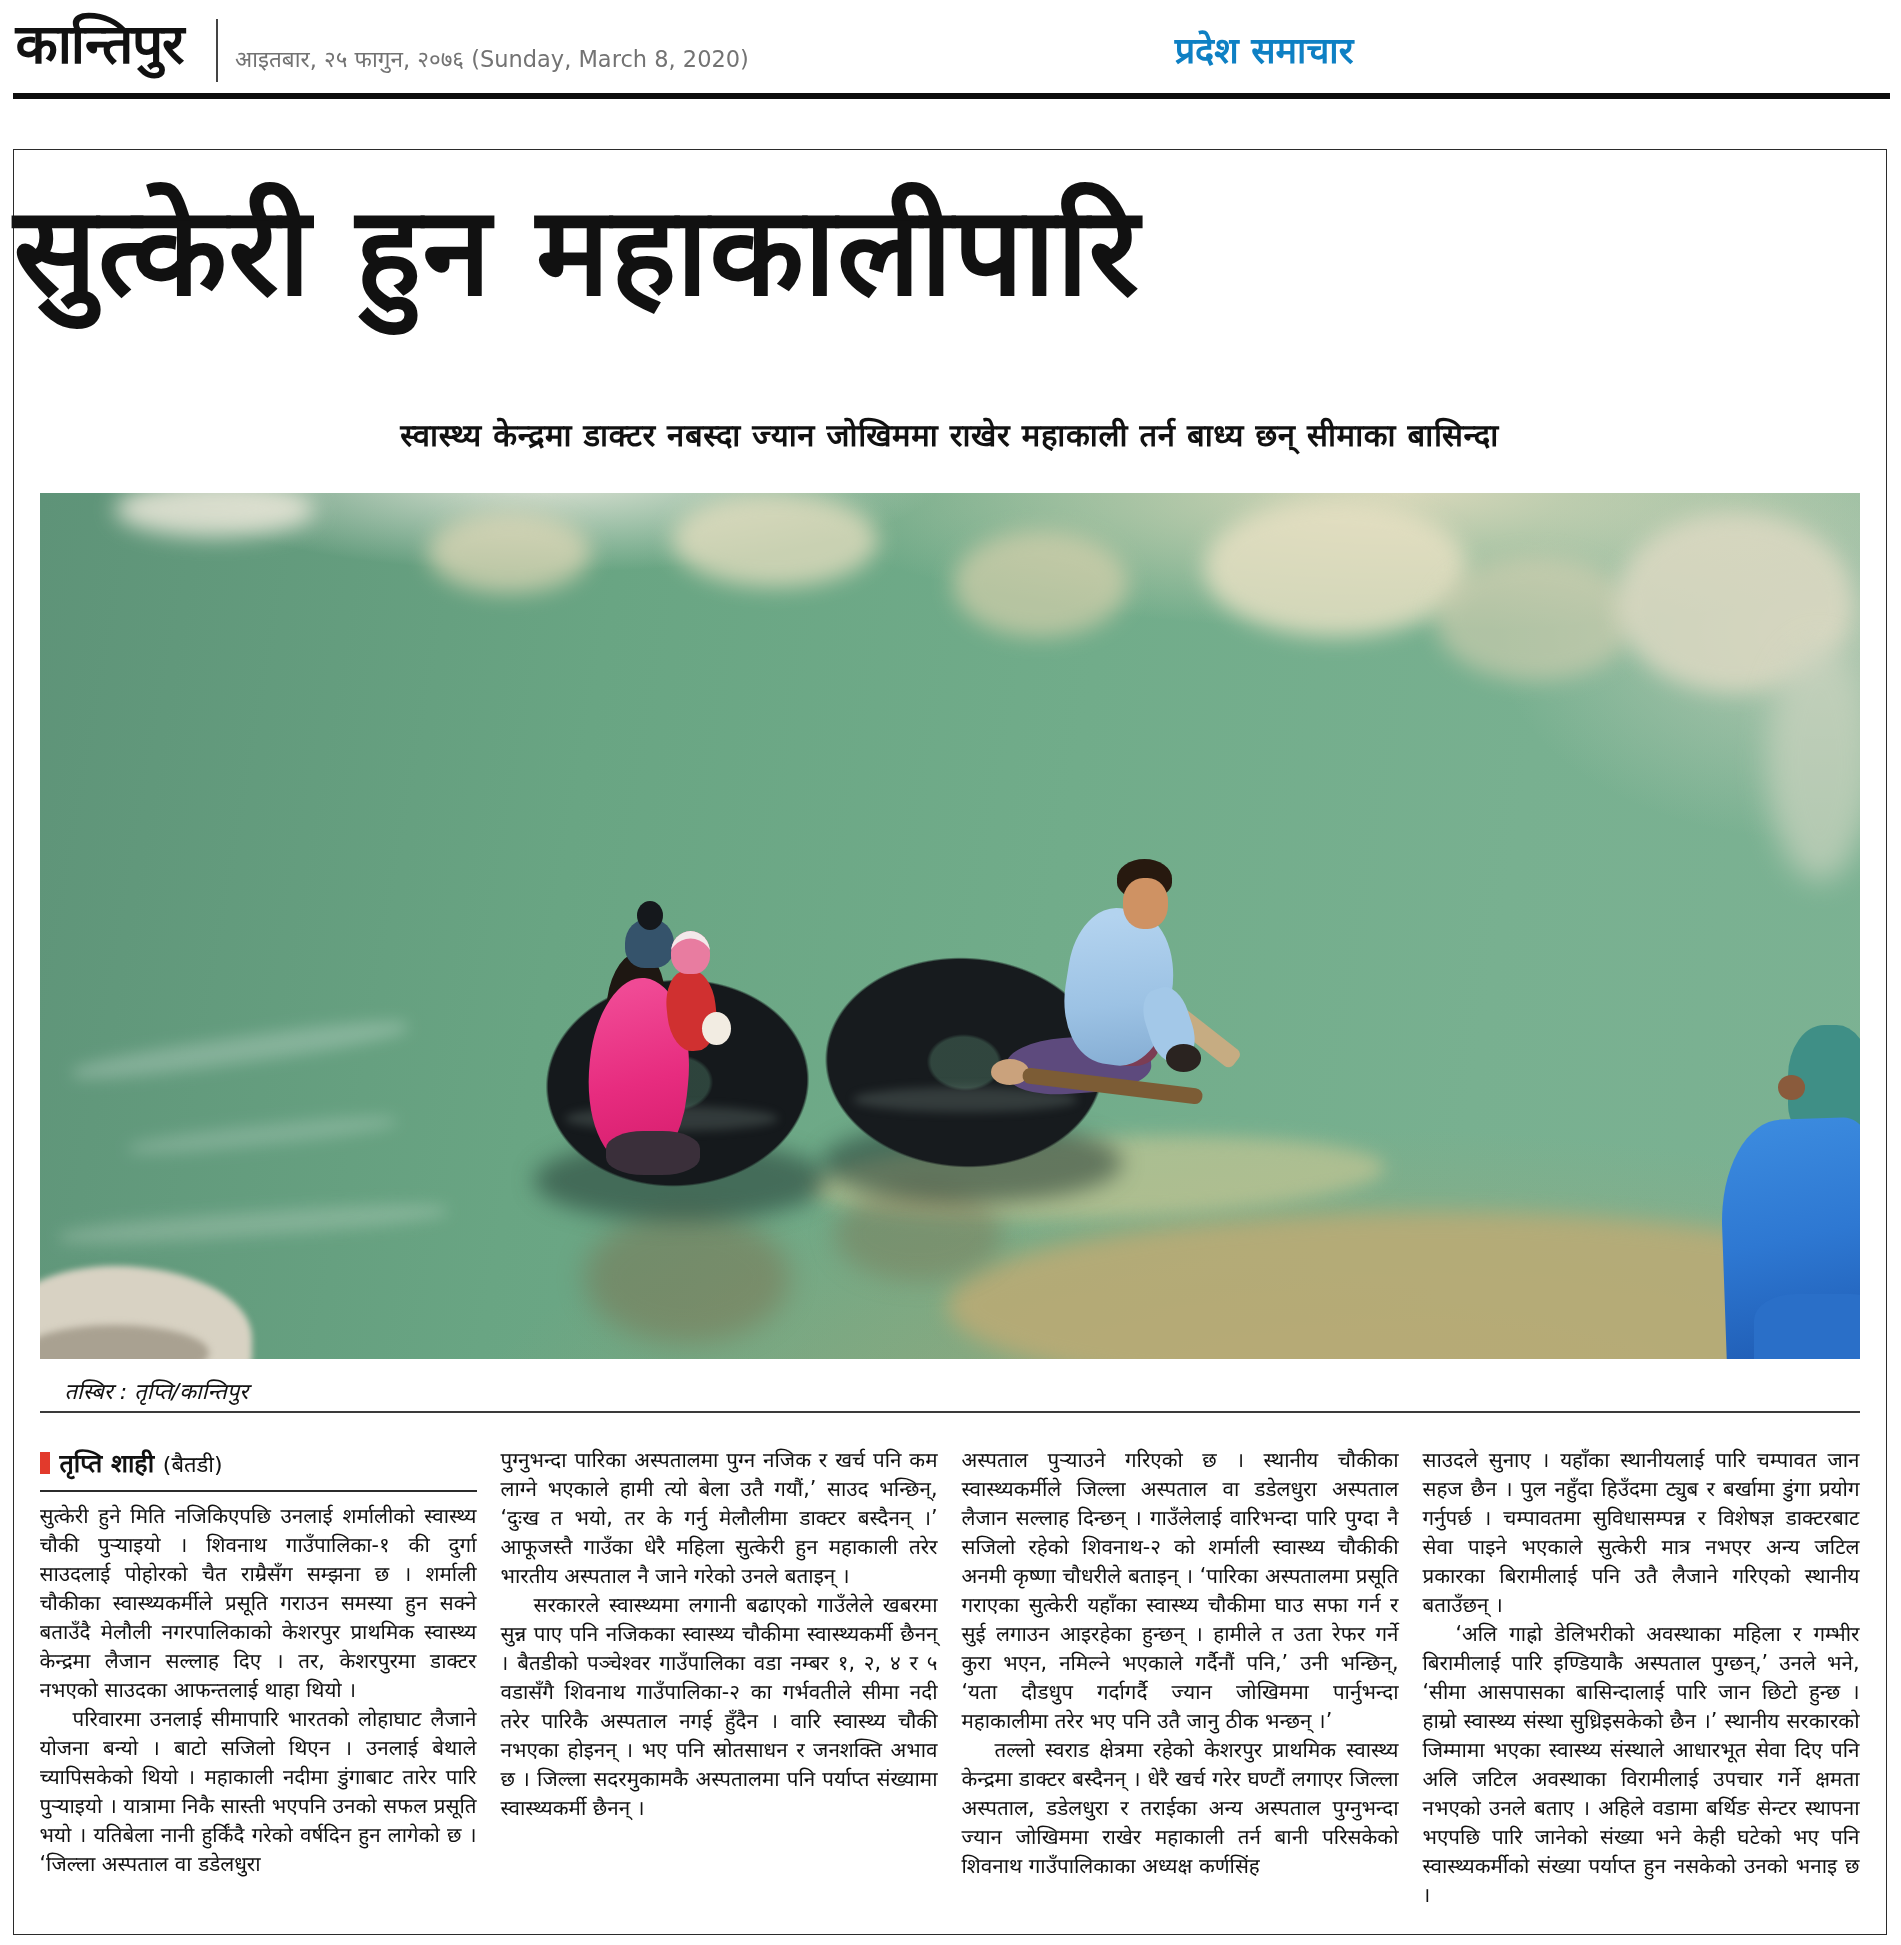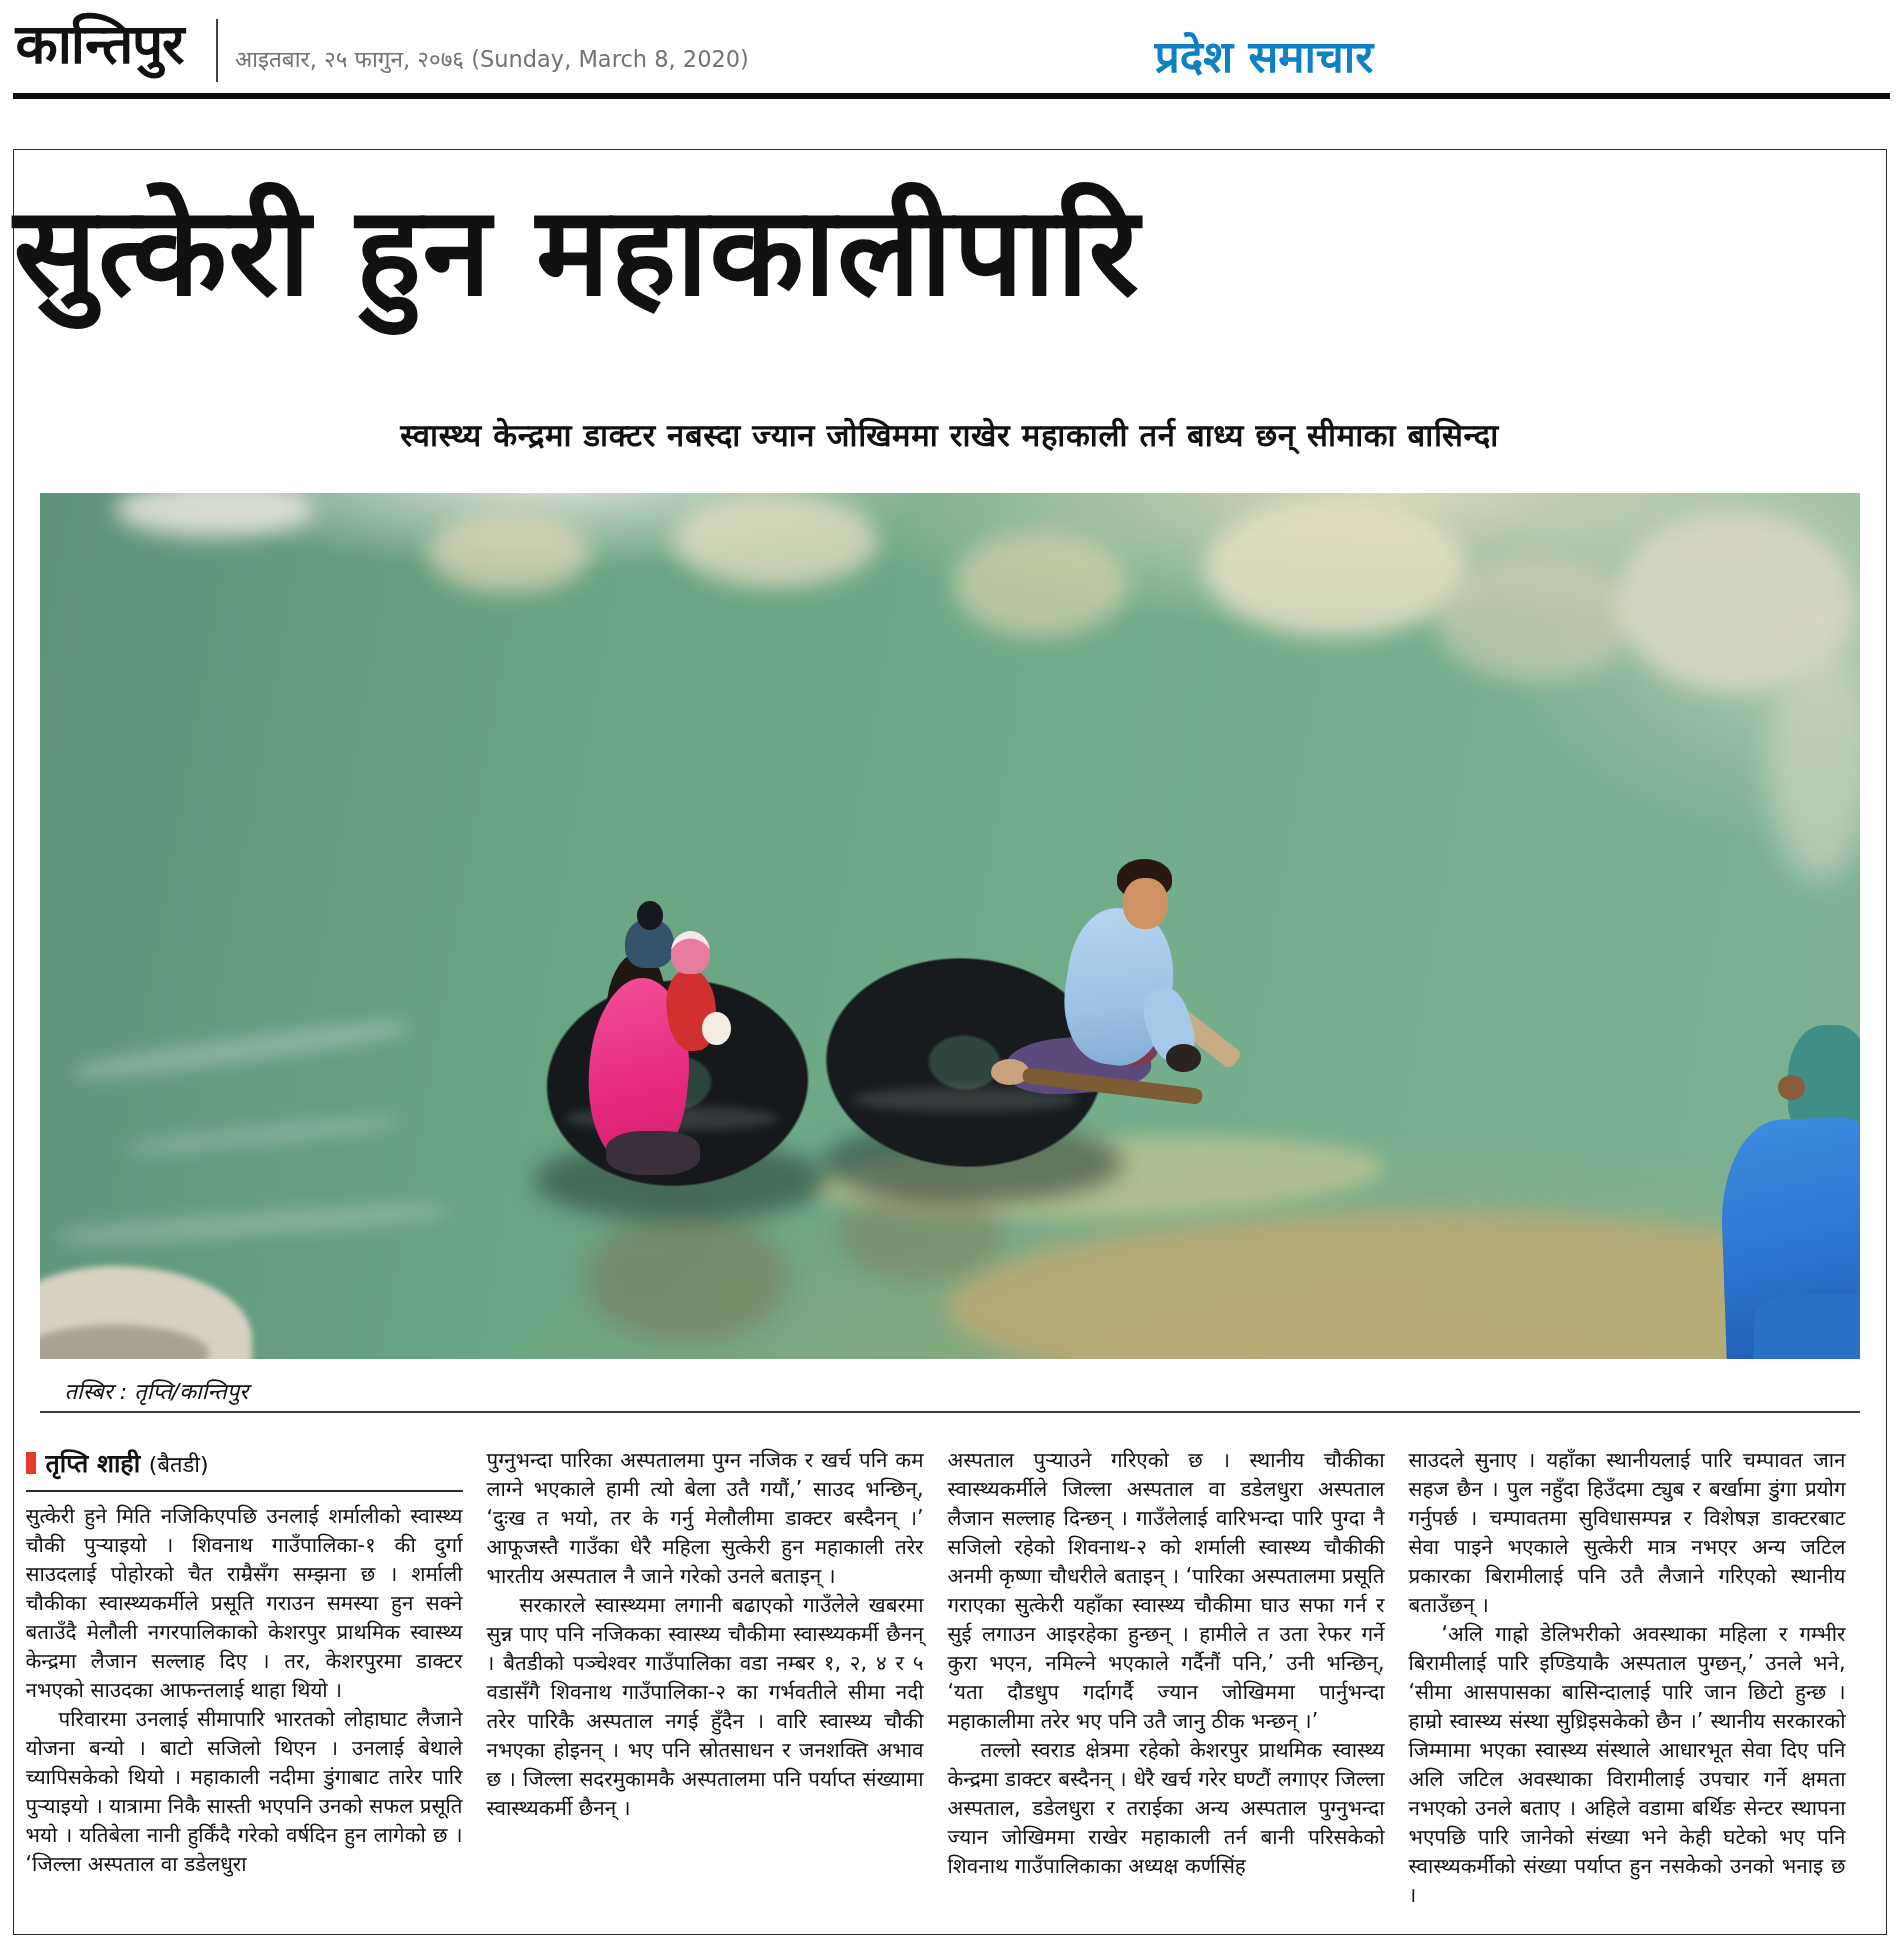--- a/index.html
+++ b/index.html
@@ -3,21 +3,21 @@
 <meta charset="utf-8">
 <style>
   html,body{margin:0;padding:0;background:#ffffff;}
   body{width:1901px;height:1946px;position:relative;font-family:"DejaVu Sans",sans-serif;color:#111;}
 
   
   .masthead{position:absolute;top:0;left:0;width:1901px;height:94px;}
   .logo{position:absolute;left:15.6px;top:13.8px;font-size:55px;font-weight:bold;letter-spacing:-1.3px;line-height:1.1;}
   .mast-divider{position:absolute;left:216px;top:19px;width:1.9px;height:63px;background:#444;}
   .mast-date{position:absolute;left:235px;top:43px;font-size:22.5px;color:#737373;}
-  .section-head{position:absolute;left:1264px;top:25px;transform:translateX(-50%);font-size:44px;font-weight:bold;}
+  .section-head{position:absolute;left:1264px;top:25px;transform:translateX(-50%);font-size:36px;font-weight:bold;}
   .header-rule{position:absolute;top:93px;left:12.5px;width:1877px;height:5.6px;background:#0d0d0d;}
 
   
   .article-box{position:absolute;top:149px;left:12.5px;width:1874px;height:1786px;border:1.9px solid #2b2b2b;box-sizing:border-box;background:#fff;}
   .headline{position:absolute;top:25px;left:0;width:100%;font-size:123px;font-weight:bold;line-height:1.25;letter-spacing:1.3px;}
   .subheadline{position:absolute;top:263px;left:0;width:100%;text-align:center;font-size:31px;font-weight:bold;letter-spacing:0.6px;}
 
   
   .photo{position:absolute;top:343px;left:26px;width:1820px;height:866px;overflow:hidden;background:
     radial-gradient(ellipse 938px 213px at 75% 0%, rgba(231,222,193,.85), rgba(231,222,193,0) 65%),
@@ -76,21 +76,21 @@
   .tarp{left:1683px;top:626px;width:156px;height:263px;background:linear-gradient(170deg,#3b8ade 5%,#2e78d2 45%,#1f5cb4 90%);border-radius:40% 20% 0 0;transform:rotate(-2deg);}
   .tarp2{left:1714px;top:801px;width:138px;height:88px;background:#2a6fc8;border-radius:30% 30% 0 0;}
 
   
   .caption-row{position:absolute;top:1225px;left:26px;width:1820px;display:flex;justify-content:space-between;align-items:flex-start;}
   .caption{font-size:22.5px;font-weight:bold;letter-spacing:0.3px;}
   .credit{font-size:22px;font-style:italic;white-space:nowrap;padding-left:25px;text-align:right;}
   .caption-rule{position:absolute;top:1261px;left:26px;width:1820px;height:1.9px;background:#3a3a3a;}
 
   
-  .body-cols{position:absolute;top:1296px;left:12px;width:1820px;height:487px;display:flex;gap:24px;overflow:hidden;justify-content:space-between;}
+  .body-cols{position:absolute;top:1296px;left:26px;width:1820px;height:487px;display:flex;gap:24px;overflow:hidden;justify-content:space-between;}
   .col{flex:1 1 0;font-size:20.6px;line-height:29px;text-align:justify;}
   .col p{margin:0;}
   .col p.indent{text-indent:33px;}
   .byline{font-size:25px;font-weight:bold;white-space:nowrap;padding-top:2.5px;}
   .byline .loc{font-weight:normal;font-size:22px;}
   .byline-marker{display:inline-block;width:10px;height:22.5px;background:#e23a2c;margin-right:10px;vertical-align:-2.5px;}
   .byline-rule{height:1.9px;background:#2b2b2b;margin:11.3px 0 10px 0;border:none;}
 </style>
 </head>
 <body>

